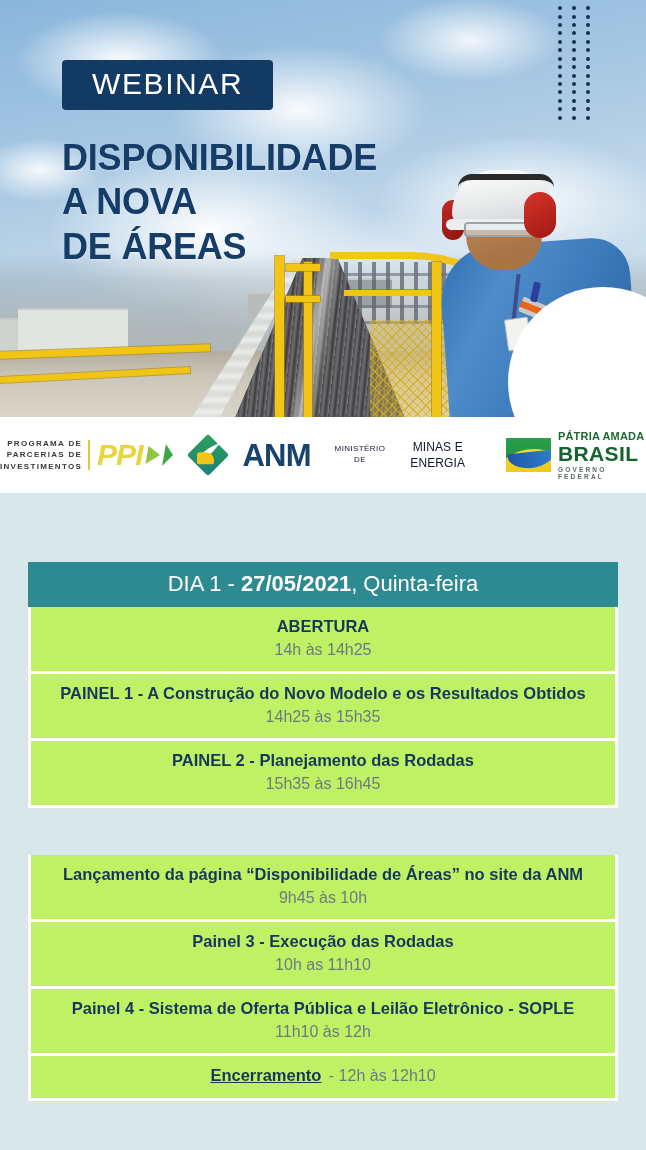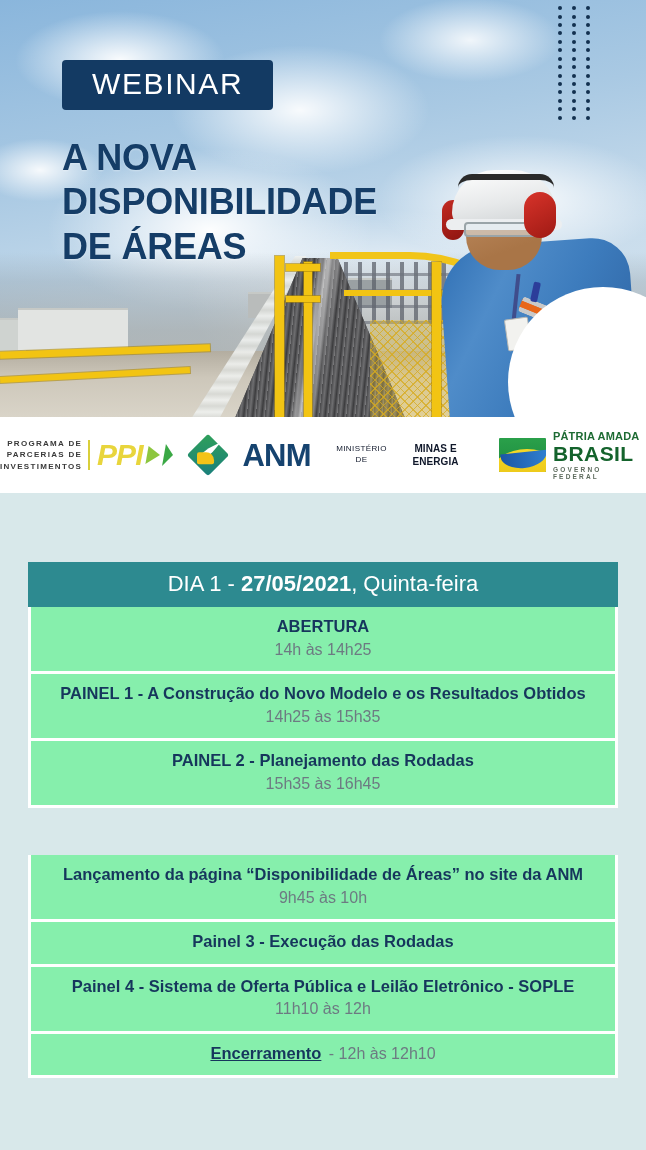--- a/index.html
+++ b/index.html
@@ -359,21 +359,21 @@
   .anm-text {
     font-size: 31px; font-weight: 700; color: #16436f;
     letter-spacing: -0.8px; line-height: 1; margin-left: 12px;
   }
 
   
   .mme {
     text-align: center; color: #0f172a; line-height: 1.35;
   }
   .mme .l1 { font-size: 8px; letter-spacing: .4px; }
-  .mme .l2 { font-size: 10px; font-weight: 700; letter-spacing: .1px; }
+  .mme .l2 { font-size: 12px; font-weight: 400; letter-spacing: .1px; }
 
   
   .pab { display: flex; align-items: center; gap: 7px; }
   .pab-flag {
     position: relative;
     width: 50px; height: 34px;
     background: linear-gradient(180deg, #2aa04a 0%, #1d8a3f 100%);
     overflow: hidden;
     border-radius: 1px;
   }
@@ -407,21 +407,21 @@
     color: #ffffff;
     text-align: center;
     font-size: 22px;
     padding: 10px 0 11px;
     line-height: 1.1;
     font-weight: 400;
   }
   .day-header b { font-weight: 700; }
 
   .row {
-    background: #86efac;
+    background: #bef264;
     border-left: 3px solid #ffffff;
     border-right: 3px solid #ffffff;
     border-bottom: 3px solid #ffffff;
     text-align: center;
     padding: 9px 12px 11px;
   }
   .row .rtitle {
     color: #16365c;
     font-size: 16.5px;
     font-weight: 700;
@@ -529,22 +529,22 @@
         <i></i>
         <i></i>
         <i></i>
         <i></i>
         <i></i>
     </div>
 
     <div class="webinar-badge">WEBINAR</div>
 
     <div class="hero-title">
+      <div>DISPONIBILIDADE</div>
       <div>A NOVA</div>
-      <div>DISPONIBILIDADE</div>
       <div>DE ÁREAS</div>
     </div>
   </div>
 
   <div class="logobar">
 
     <div class="logo">
       <div class="ppi-words">
         <div>PROGRAMA DE</div>
         <div>PARCERIAS DE</div>
@@ -600,20 +600,21 @@
     </div>
 
     <div class="day-block second">
 
       <div class="row">
         <div class="rtitle">Lançamento da página “Disponibilidade de Áreas” no site da ANM</div>
         <div class="rtime">9h45 às 10h</div>
       </div>
       <div class="row">
         <div class="rtitle">Painel 3 - Execução das Rodadas</div>
+        <div class="rtime">10h as 11h10</div>
       </div>
       <div class="row">
         <div class="rtitle">Painel 4 - Sistema de Oferta Pública e Leilão Eletrônico - SOPLE</div>
         <div class="rtime">11h10 às 12h</div>
       </div>
       <div class="row inline">
         <span class="rtitle">Encerramento</span>
         <span class="rtime">- 12h às 12h10</span>
       </div>
     </div>

